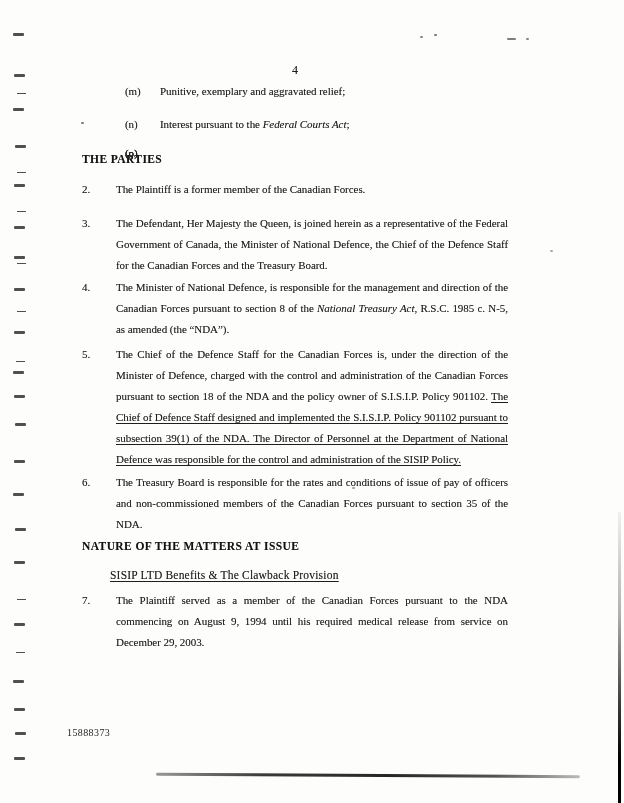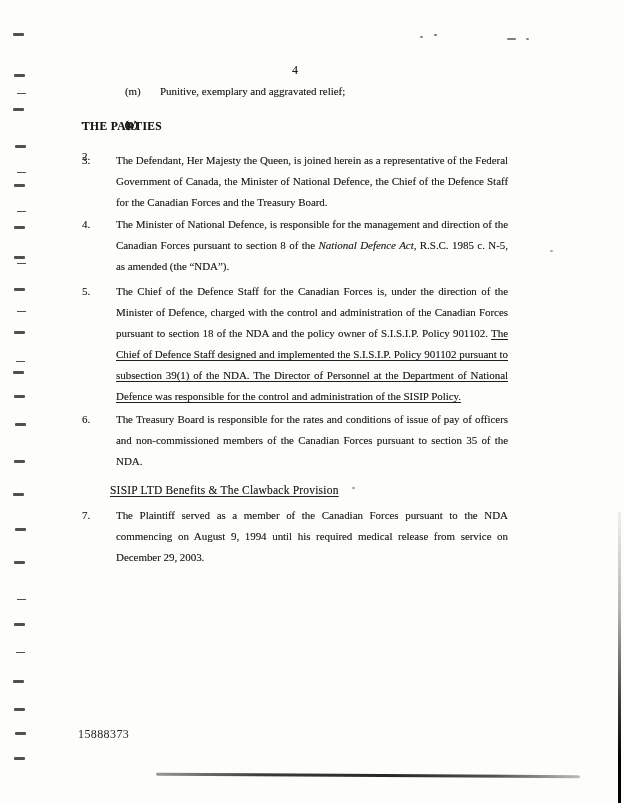--- a/index.html
+++ b/index.html
@@ -26,21 +26,21 @@
   .h-parties { margin-top: 14px; }
   .h-nature { margin-top: 1px; }
   .h-sisip { margin-top: 8px; font-weight: normal; font-size: 11.5px; letter-spacing: 0.2px;
              text-decoration: underline; text-underline-offset: 2px; text-decoration-thickness: 1px; margin-left: 28px; }
   .para { position: relative; padding-left: 34px; text-align: justify; }
   .para-num { position: absolute; left: 0; top: 0; }
   .p2 { margin-top: 9px; } .p3 { margin-top: 13px; } .p4 { margin-top: 1px; }
   .p5 { margin-top: 4px; } .p6 { margin-top: 2px; } .p7 { margin-top: 4px; }
   .it { font-style: italic; }
   .ul { text-decoration: underline; text-underline-offset: 2px; text-decoration-thickness: 1px; }
-  .doc-number { position: absolute; left: 78px; top: 727px; font-size: 12px; letter-spacing: 0.4px; color: #242424; }
+  .doc-number { position: absolute; left: 67px; top: 727px; font-size: 10px; letter-spacing: 0.4px; color: #242424; }
 
   
   .margin-dashes {
     position: absolute; left: 13px; top: 33px; width: 11px; height: 3px;
     background: #2b2b2b; border-radius: 1px; opacity: 0.82;
     box-shadow:
       1px 41px 0 0 #2b2b2b, 3px 59px 0 -1px #2b2b2b, 0px 75px 0 0 #2b2b2b,
       2px 112px 0 0 #2b2b2b, 3px 138px 0 -1px #2b2b2b, 1px 151px 0 0 #2b2b2b,
       3px 177px 0 -1px #2b2b2b, 1px 193px 0 0 #2b2b2b, 1px 223px 0 0 #2b2b2b,
       3px 229px 0 -1px #2b2b2b, 1px 255px 0 0 #2b2b2b, 3px 277px 0 -1px #2b2b2b,
@@ -88,55 +88,58 @@
 
     <div class="page-number">4</div>
 
     <div>
       <div class="list-item li-m">
         <span class="list-label">(m)</span>
         <span><span>Punitive, exemplary and aggravated relief;</span><i class="it"></i><span></span></span>
       </div>
       <div class="list-item li-n">
         <span class="list-label">(n)</span>
+        <span><span>Interest pursuant to the </span><i class="it">Federal Courts Act</i><span>;</span></span>
       </div>
       <div class="list-item li-o">
         <span class="list-label">(o)</span>
       </div>
       <div class="list-item li-p">
         <span class="list-label">(p)</span>
       </div>
     </div>
 
     <div class="heading h-parties">THE PARTIES</div>
 
     <div class="para p2">
       <span class="para-num">2.</span>
+      <span><span>The Plaintiff is a former member of the Canadian Forces.</span><i class="it"></i><span></span><span class="ul"></span></span>
     </div>
 
     <div class="para p3">
       <span class="para-num">3.</span>
       <span><span>The Defendant, Her Majesty the Queen, is joined herein as a representative of the Federal Government of Canada, the Minister of National Defence, the Chief of the Defence Staff for the Canadian Forces and the Treasury Board.</span><i class="it"></i><span></span><span class="ul"></span></span>
     </div>
 
     <div class="para p4">
       <span class="para-num">4.</span>
-      <span><span>The Minister of National Defence, is responsible for the management and direction of the Canadian Forces pursuant to section 8 of the </span><i class="it">National Defence Act</i><span>, R.S.C. 1985 c. N-5, as amended (the “NDA”).</span><span class="ul"></span></span>
+      <span><span>The Minister of National Defence, is responsible for the management and direction of the Canadian Forces pursuant to section 8 of the </span><i class="it">National Treasury Act</i><span>, R.S.C. 1985 c. N-5, as amended (the “NDA”).</span><span class="ul"></span></span>
     </div>
 
     <div class="para p5">
       <span class="para-num">5.</span>
       <span><span>The Chief of the Defence Staff for the Canadian Forces is, under the direction of the Minister of Defence, charged with the control and administration of the Canadian Forces pursuant to section 18 of the NDA and the policy owner of S.I.S.I.P. Policy 901102. </span><i class="it"></i><span></span><span class="ul">The Chief of Defence Staff designed and implemented the S.I.S.I.P. Policy 901102 pursuant to subsection 39(1) of the NDA. The Director of Personnel at the Department of National Defence was responsible for the control and administration of the SISIP Policy.</span></span>
     </div>
 
     <div class="para p6">
       <span class="para-num">6.</span>
       <span><span>The Treasury Board is responsible for the rates and conditions of issue of pay of officers and non-commissioned members of the Canadian Forces pursuant to section 35 of the NDA.</span><i class="it"></i><span></span><span class="ul"></span></span>
     </div>
 
+    <div class="heading h-nature">NATURE OF THE MATTERS AT ISSUE</div>
 
     <div class="h-sisip">SISIP LTD Benefits &amp; The Clawback Provision</div>
 
     <div class="para p7">
       <span class="para-num">7.</span>
       <span><span>The Plaintiff served as a member of the Canadian Forces pursuant to the NDA commencing on August 9, 1994 until his required medical release from service on December 29, 2003.</span><i class="it"></i><span></span><span class="ul"></span></span>
     </div>
 
   </div>
 

